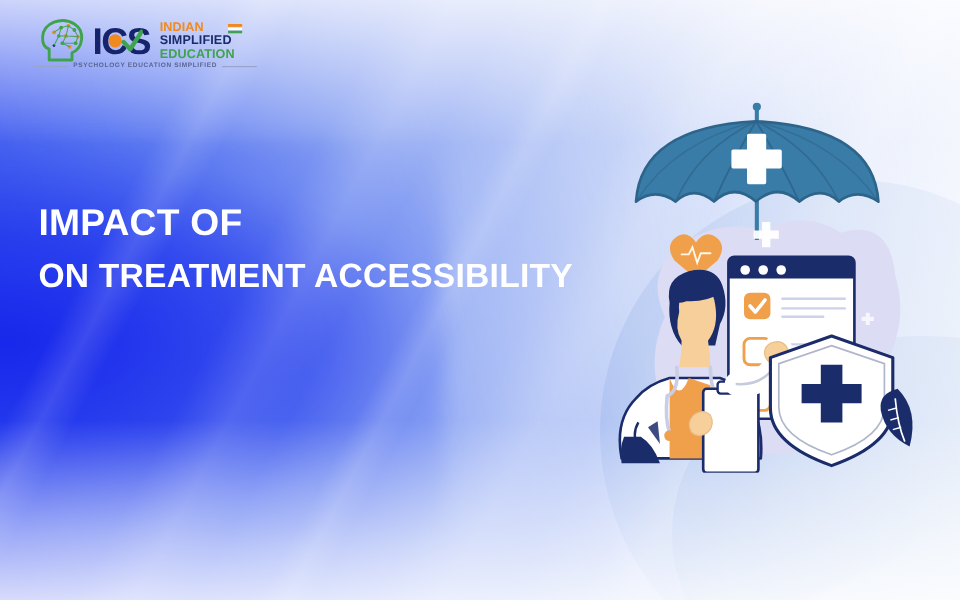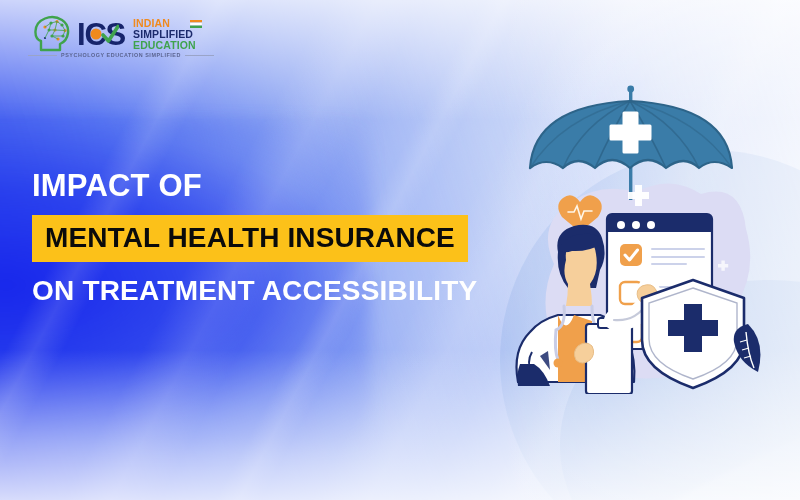--- a/index.html
+++ b/index.html
@@ -204,21 +204,20 @@
   </div>
 
   <div class="logo-tag">
     <span class="rule"></span>
     <span class="txt">PSYCHOLOGY EDUCATION SIMPLIFIED</span>
     <span class="rule"></span>
   </div>
 
   <div class="headline">
     <div class="hl-line1">IMPACT OF</div>
-    <div><span class="hl-highlight">MENTAL HEALTH INSURANCE</span></div>
     <div class="hl-line3">ON TREATMENT ACCESSIBILITY</div>
   </div>
 
   <div class="illus">
     <svg viewBox="0 0 300 320">
 
       <path d="M58 190 Q40 150 75 128 Q105 108 140 118 Q175 100 205 120 Q245 108 250 155
                Q262 196 240 232 Q246 276 206 292 Q160 312 120 300 Q70 300 56 262 Q42 226 58 190 Z" fill="#dcdcf4"></path>
 
       <g>

